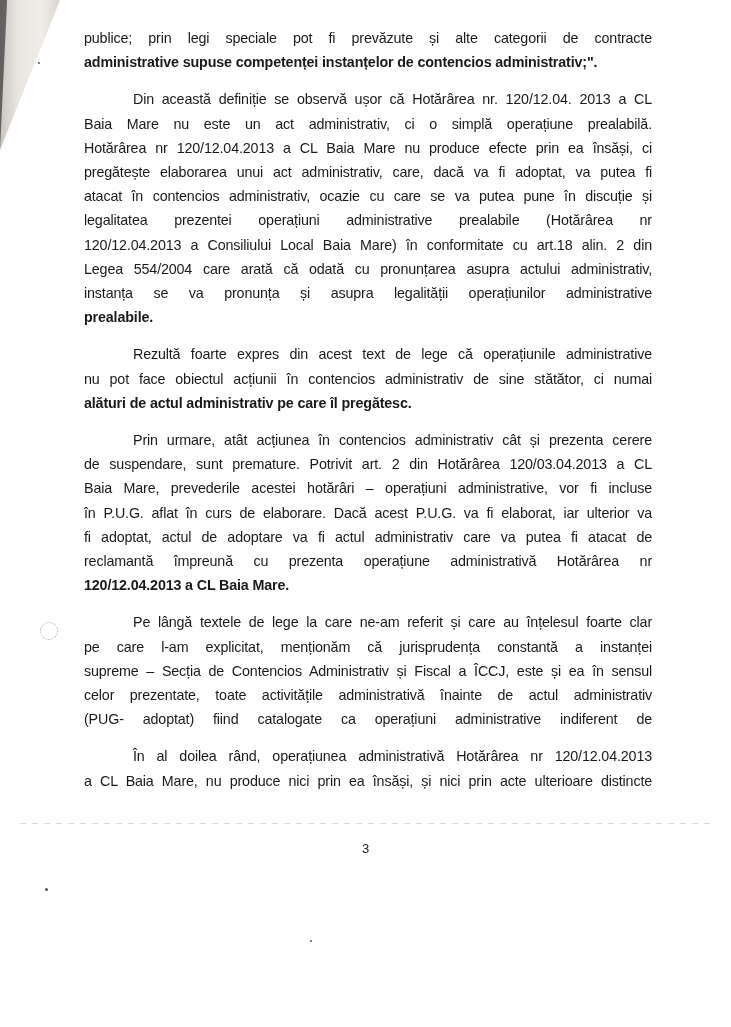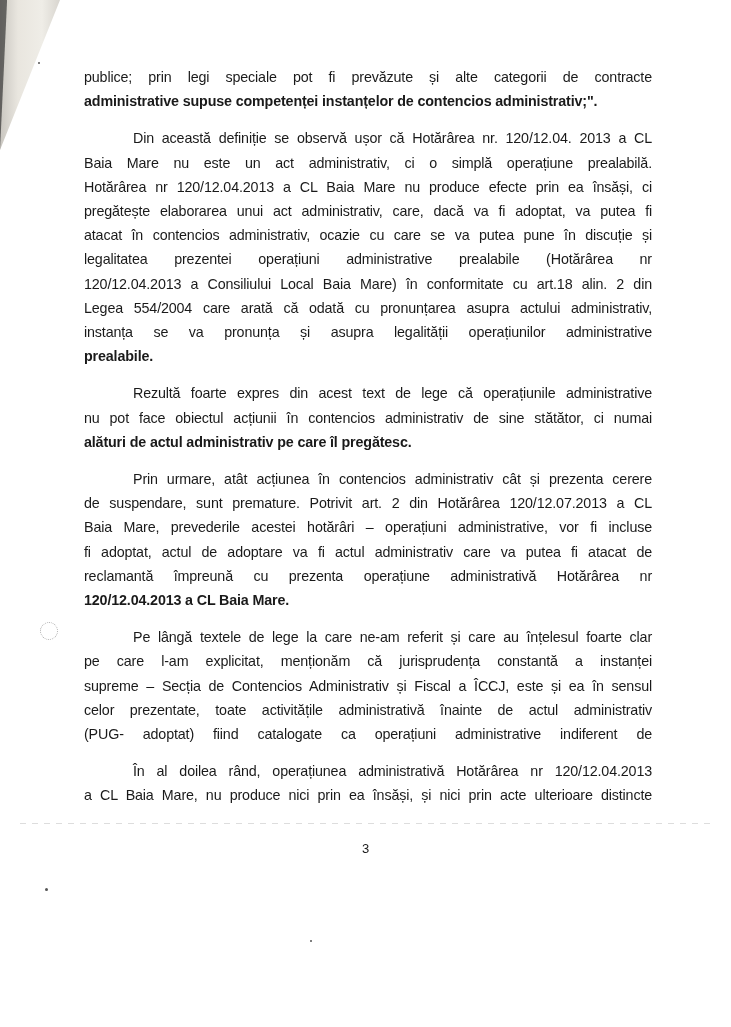--- a/index.html
+++ b/index.html
@@ -17,21 +17,20 @@
   .corner-edge {
     position:absolute; left:0; top:0; width:60px; height:150px;
     background:#2a2a2a;
     clip-path:polygon(0 0, 7px 0, 7px 2px, 0 100%);
     opacity:.65;
   }
   .text {
     position:absolute; left:84px; width:568px;
     font-size:14.3px; line-height:24.2px;
     letter-spacing:-0.15px;
-    margin-top:39px;
   }
   .line { display:block; text-align:justify; text-align-last:justify; white-space:nowrap; }
   .line.end { text-align-last:left;font-weight:bold; }
   .line.indent { text-indent:49px; }
   .gap { height:13px; }
   .page-num {
     position:absolute; left:0; width:731px; top:841px;
     text-align:center; font-size:13px; line-height:16px;
   }
   .speck { position:absolute; background:#555; border-radius:50%; }
@@ -75,22 +74,23 @@
     </div>
     <div class="gap"></div>
     <div>
       <span class="line indent">Rezultă foarte expres din acest text de lege că operațiunile administrative</span>
       <span class="line">nu pot face obiectul acțiunii în contencios administrativ de sine stătător, ci numai</span>
       <span class="line end">alături de actul administrativ pe care îl pregătesc.</span>
     </div>
     <div class="gap"></div>
     <div>
       <span class="line indent">Prin urmare, atât acțiunea în contencios administrativ cât și prezenta cerere</span>
-      <span class="line">de suspendare, sunt premature. Potrivit art. 2 din Hotărârea 120/12.07.2013 a CL</span>
+      <span class="line">de suspendare, sunt premature. Potrivit art. 2 din Hotărârea 120/03.04.2013 a CL</span>
       <span class="line">Baia Mare, prevederile acestei hotărâri – operațiuni administrative, vor fi incluse</span>
+      <span class="line">în P.U.G. aflat în curs de elaborare. Dacă acest P.U.G. va fi elaborat, iar ulterior va</span>
       <span class="line">fi adoptat, actul de adoptare va fi actul administrativ care va putea fi atacat de</span>
       <span class="line">reclamantă împreună cu prezenta operațiune administrativă Hotărârea nr</span>
       <span class="line end">120/12.04.2013 a CL Baia Mare.</span>
     </div>
     <div class="gap"></div>
     <div>
       <span class="line indent">Pe lângă textele de lege la care ne-am referit și care au înțelesul foarte clar</span>
       <span class="line">pe care l-am explicitat, menționăm că jurisprudența constantă a instanței</span>
       <span class="line">supreme – Secția de Contencios Administrativ și Fiscal a ÎCCJ, este și ea în sensul</span>
       <span class="line">celor prezentate, toate activitățile administrativă înainte de actul administrativ</span>

